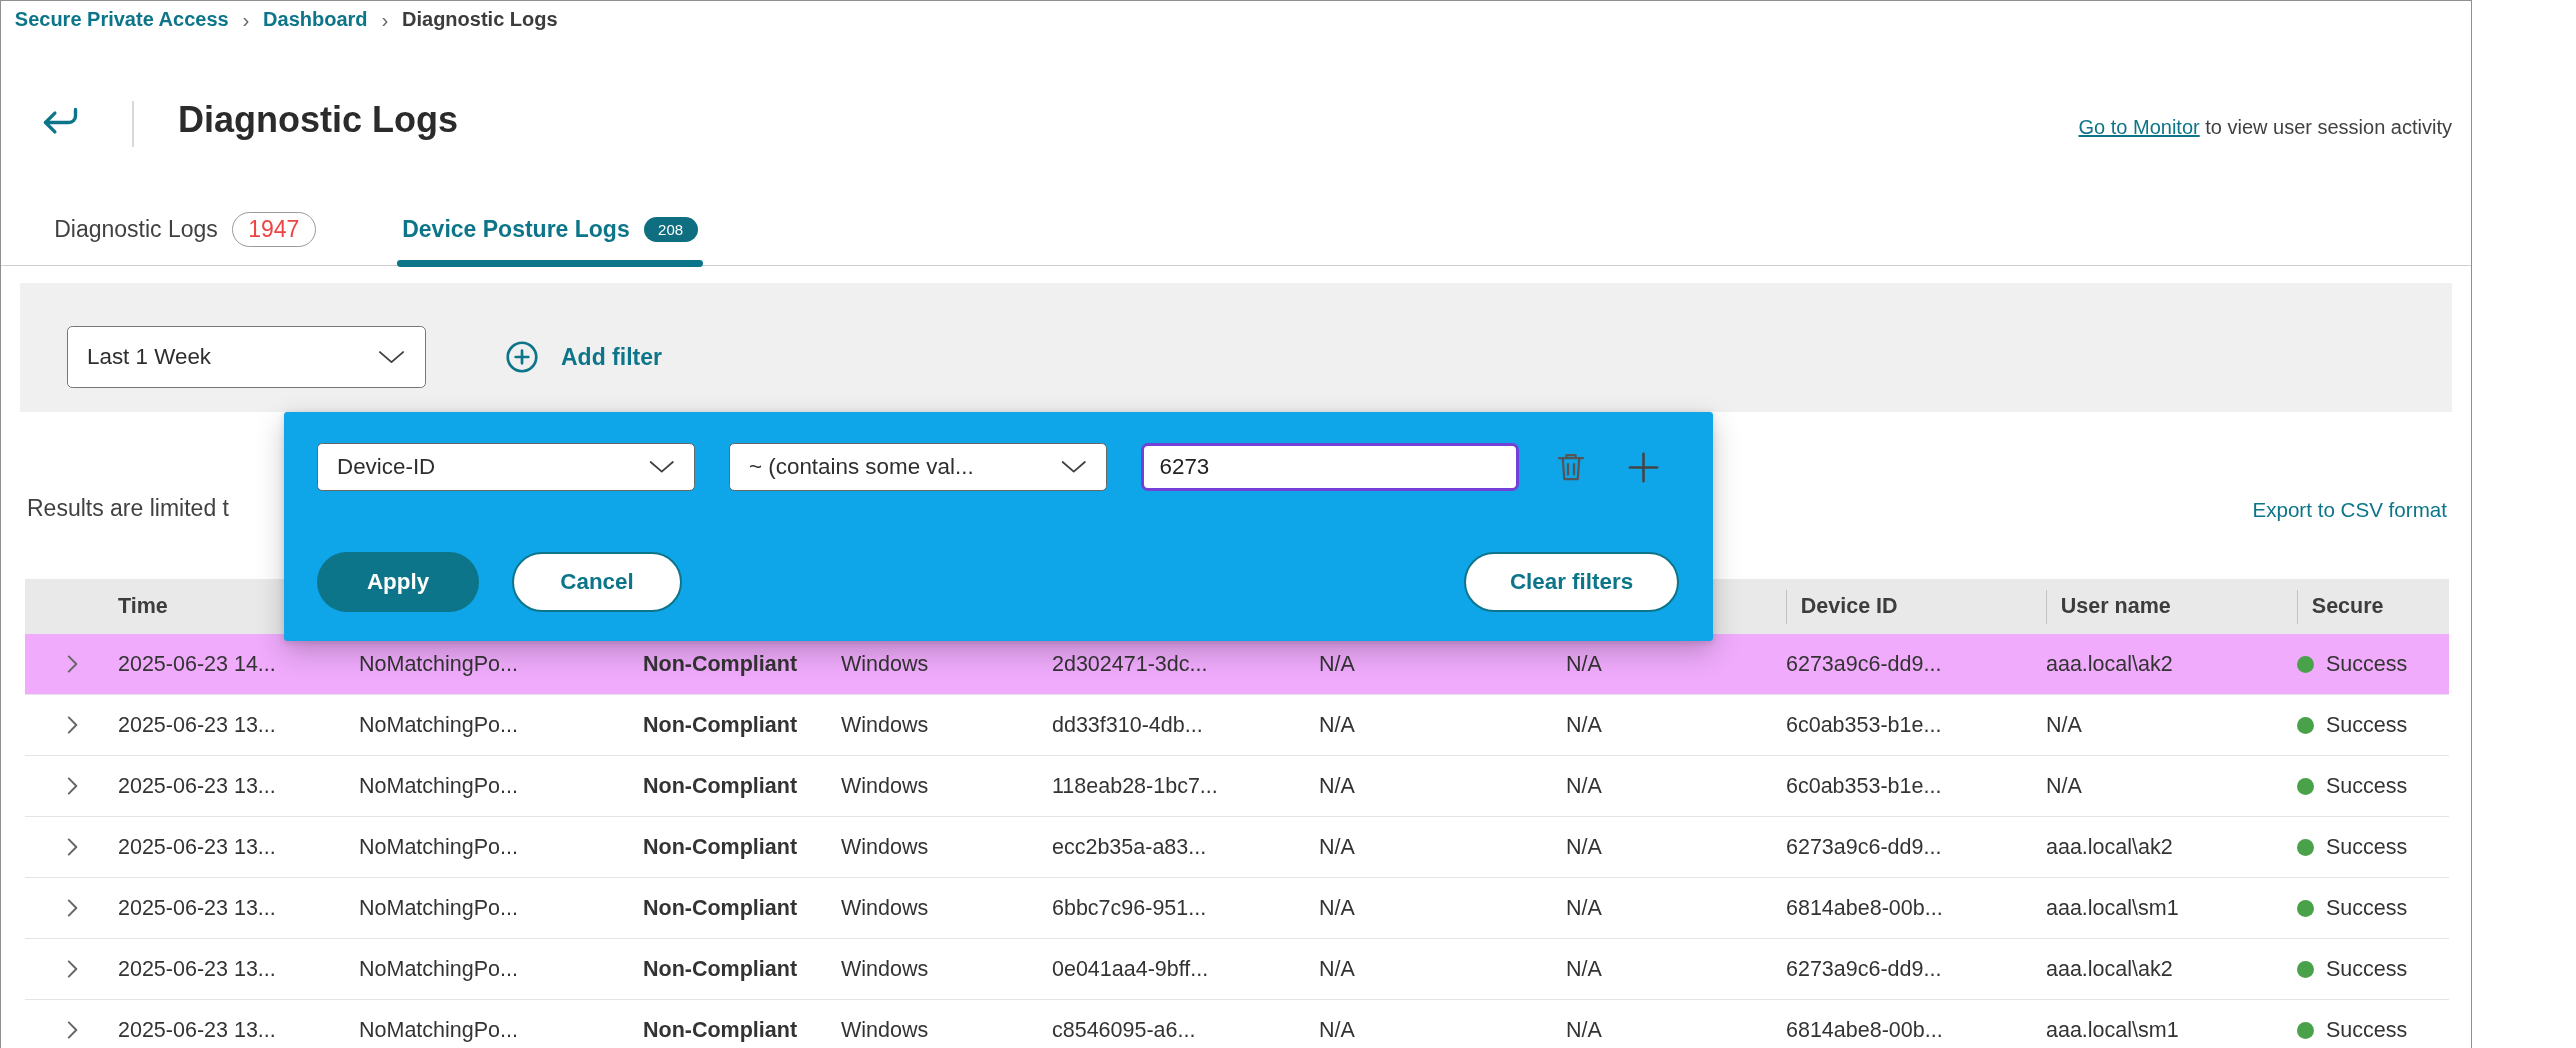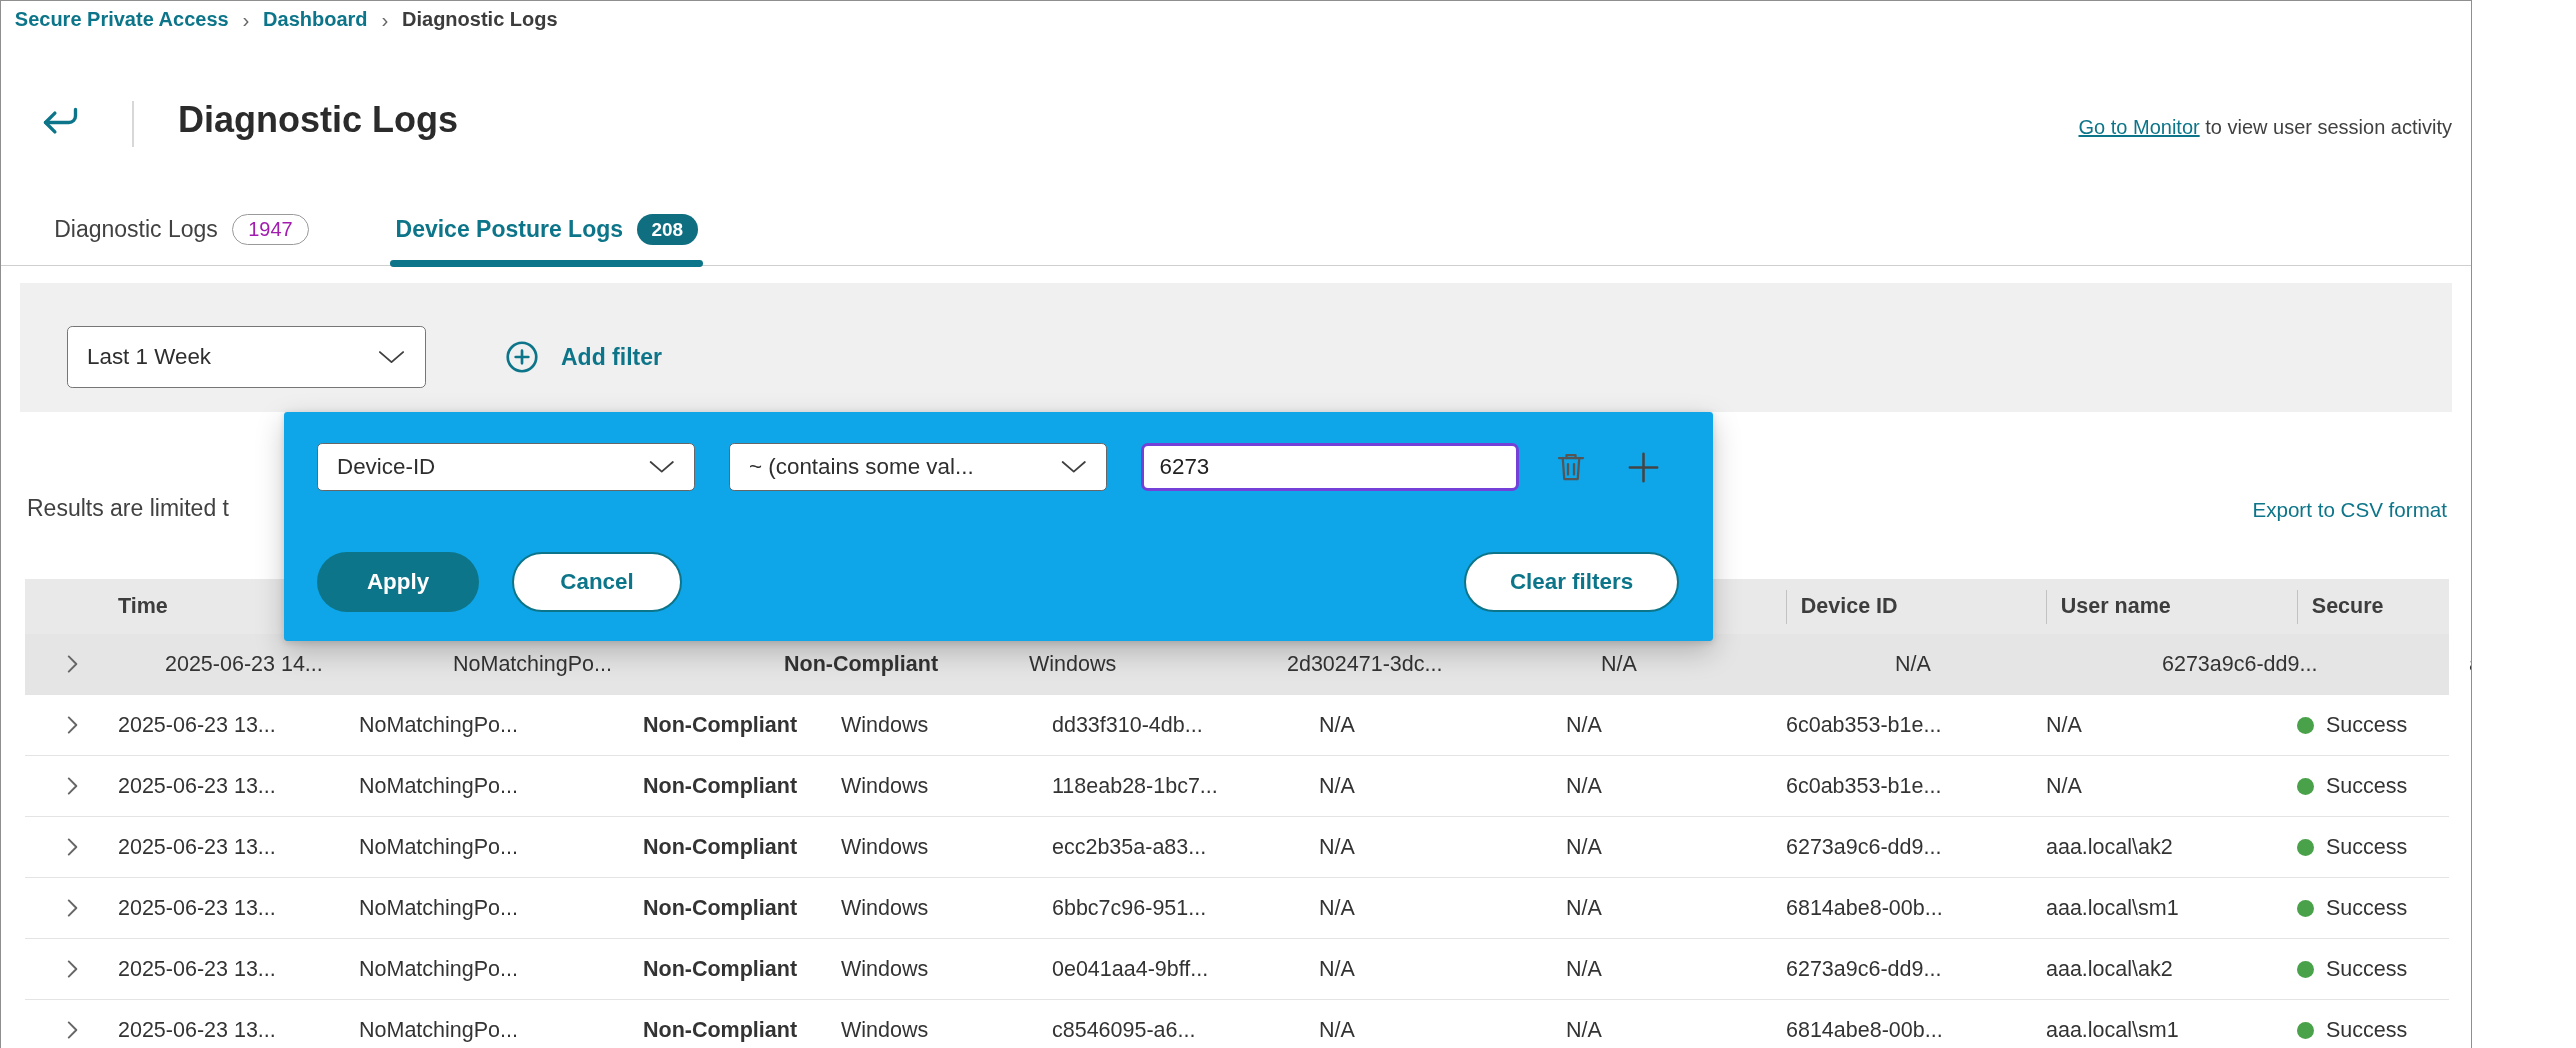--- a/index.html
+++ b/index.html
@@ -26,24 +26,24 @@
   .monitor-line a { color:var(--accent,#0d7589); text-decoration:underline; cursor:pointer; }
 
   
   .tabs { position:absolute; top:205px; left:0; right:0; height:60px;
     border-bottom:1.7px solid #cfcfcf; display:flex; gap:76px; padding-left:48px; }
   .tab { position:relative; display:flex; align-items:center; gap:13.8px; padding:5.2px 5.2px 17px 5.2px; cursor:pointer; }
   .tab-label { font-size:23px; color:#414141; }
   .tab.active .tab-label { color:var(--accent,#0d7589); font-weight:700; }
   .tab.active::after { content:""; position:absolute; left:0; right:0; bottom:-1.7px; height:6.9px;
     background:var(--accent,#0d7589); border-radius:3.4px; }
-  .badge-outline { border:1.7px solid #9a9a9a; color:#a21caf; border-radius:859px; padding:3.4px 15.5px;
-    font-size:20px; background:#fff;text-align:center; }
+  .badge-outline { border:1.7px solid #9a9a9a; color:#ef4444; border-radius:859px; padding:3.4px 15.5px;
+    font-size:23px; background:#fff;text-align:center; }
   .badge-fill { background:var(--accent-dark,#0f6e80); color:#fff; border-radius:859px; padding:4.3px 14.6px;
-    font-size:19px; font-weight:700; }
+    font-size:15px; font-weight:400; }
 
   
   .filter-band { position:absolute; top:282px; left:19px; right:19px; height:129px; background:#f0f0f0;
     display:flex; align-items:center; padding-left:47px; padding-top:19px; gap:77px; }
   .select { background:#fff; border:1.7px solid #767676; border-radius:5.2px;
     display:flex; align-items:center; justify-content:space-between;
     padding:0 19px; font-size:22.4px; color:#2e2e2e; cursor:pointer; }
   .time-select { width:359px; height:62px; }
   .add-filter { display:flex; align-items:center; gap:20px; color:var(--accent,#0d7589);
     font-size:23px; font-weight:700; cursor:pointer; }
@@ -71,21 +71,21 @@
 
   
   .table { position:absolute; top:578px; left:24px; right:22.4px; }
   .grid-row { display:grid;
     grid-template-columns:93px 241px 284px 198px 211px 267px 247px 220px 260px 251px 217px 40px;
     align-items:center; }
   .thead { height:55px; background:#e9e9e9; font-size:21.5px; font-weight:700; color:#3d3d3d; }
   .thead .h { height:55px; display:flex; align-items:center; }
   .thead .h.div { border-left:1.7px solid #c2c2c2; padding-left:13.8px; height:34px; }
   .trow { height:61px; border-bottom:1.7px solid #e4e4e4; font-size:21.5px; color:#333; background:#fff; }
-  .trow.first { background:#e5e5e5;gap:47px; }
+  .trow.first { background:#f0abfc; }
   .cell { overflow:hidden; white-space:nowrap; }
   .cell.expander { display:flex; align-items:center; justify-content:center; cursor:pointer; }
   .cell.result { font-weight:700; }
   .cell.status { display:flex; align-items:center; gap:12px; }
   .dot { width:17px; height:17px; border-radius:50%; background:var(--success,#49a24a); flex:0 0 auto; }
 </style>
 </head>
 <body>
 
 <div class="page">

